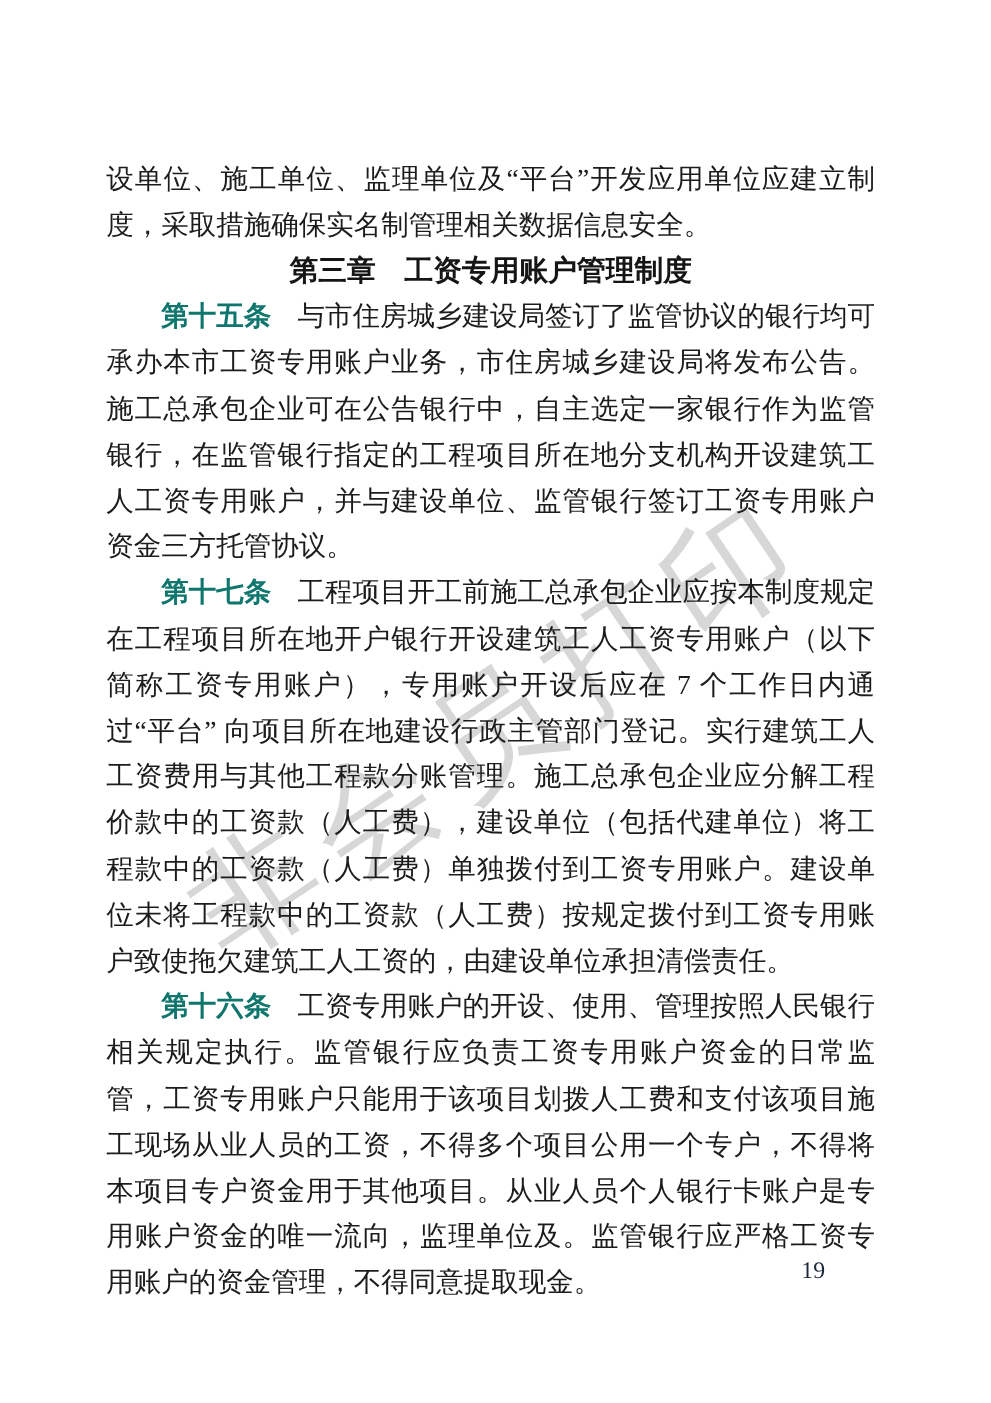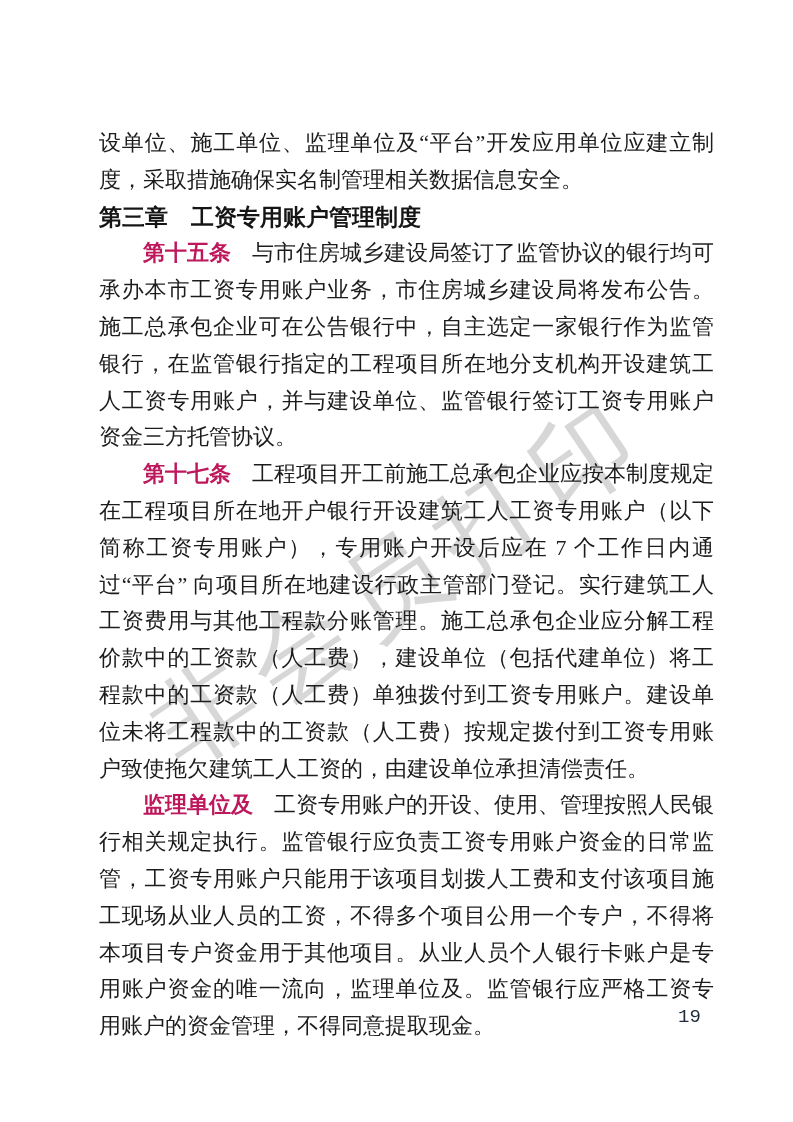--- a/index.html
+++ b/index.html
@@ -27,76 +27,77 @@
     font-size: 100px;
     letter-spacing: 14px;
     white-space: nowrap;
     color: rgba(110, 110, 110, 0.28);
     font-family: "DejaVu Sans", "Liberation Sans", sans-serif;
     z-index: 0;
     user-select: none;
   }
   .content {
     position: absolute;
-    left: 99px;
+    left: 85px;
     top: 125px;
     width: 615px;
     z-index: 1;
     font-size: 22px;
     line-height: 36.8px;
     text-align: justify;
     text-justify: inter-ideograph;
   }
   .para {
     margin: 0;
     text-indent: 2em;
   }
   .para.no-indent {
     text-indent: 0;
   }
   .chapter {
     margin: 0;
+    text-align: center;
     text-indent: 0;
     font-size: 23px;
     line-height: 36.8px;
     font-weight: bold;
     font-family: "DejaVu Sans", "Liberation Sans", sans-serif;
     color: #151515;
   }
   .article-label {
     font-weight: bold;
     margin-right: 0.95em;
-    color: #be185d;
+    color: #0f766e;
   }
   .page-number {
     position: absolute;
-    left: 678px;
+    left: 641px;
     top: 1006px;
     z-index: 1;
     font-size: 19px;
     color: #1c2a3a;
-    font-family: Liberation Mono, monospace;
+    font-family: Liberation Serif, serif;
   }
 </style>
 </head>
 <body>
 
 <div class="page">
 
   <div class="watermark">非会员打印</div>
 
   <div class="content">
 
     <p class="para no-indent">设单位、施工单位、监理单位及“平台”开发应用单位应建立制度，采取措施确保实名制管理相关数据信息安全。</p>
 
     <h2 class="chapter">第三章　工资专用账户管理制度</h2>
 
     <p class="para"><span class="article-label">第十五条</span><span>与市住房城乡建设局签订了监管协议的银行均可承办本市工资专用账户业务，市住房城乡建设局将发布公告。施工总承包企业可在公告银行中，自主选定一家银行作为监管银行，在监管银行指定的工程项目所在地分支机构开设建筑工人工资专用账户，并与建设单位、监管银行签订工资专用账户资金三方托管协议。</span></p>
 
     <p class="para"><span class="article-label">第十七条</span><span>工程项目开工前施工总承包企业应按本制度规定在工程项目所在地开户银行开设建筑工人工资专用账户（以下简称工资专用账户），专用账户开设后应在 7 个工作日内通过“平台” 向项目所在地建设行政主管部门登记。实行建筑工人工资费用与其他工程款分账管理。施工总承包企业应分解工程价款中的工资款（人工费），建设单位（包括代建单位）将工程款中的工资款（人工费）单独拨付到工资专用账户。建设单位未将工程款中的工资款（人工费）按规定拨付到工资专用账户致使拖欠建筑工人工资的，由建设单位承担清偿责任。</span></p>
 
-    <p class="para"><span class="article-label">监理单位及</span><span>工资专用账户的开设、使用、管理按照人民银行相关规定执行。监管银行应负责工资专用账户资金的日常监管，工资专用账户只能用于该项目划拨人工费和支付该项目施工现场从业人员的工资，不得多个项目公用一个专户，不得将本项目专户资金用于其他项目。从业人员个人银行卡账户是专用账户资金的唯一流向，监理单位及。监管银行应严格工资专用账户的资金管理，不得同意提取现金。</span></p>
+    <p class="para"><span class="article-label">第十六条</span><span>工资专用账户的开设、使用、管理按照人民银行相关规定执行。监管银行应负责工资专用账户资金的日常监管，工资专用账户只能用于该项目划拨人工费和支付该项目施工现场从业人员的工资，不得多个项目公用一个专户，不得将本项目专户资金用于其他项目。从业人员个人银行卡账户是专用账户资金的唯一流向，监理单位及。监管银行应严格工资专用账户的资金管理，不得同意提取现金。</span></p>
 
   </div>
 
   <div class="page-number">19</div>
 
 </div>
 
 </body></html>

